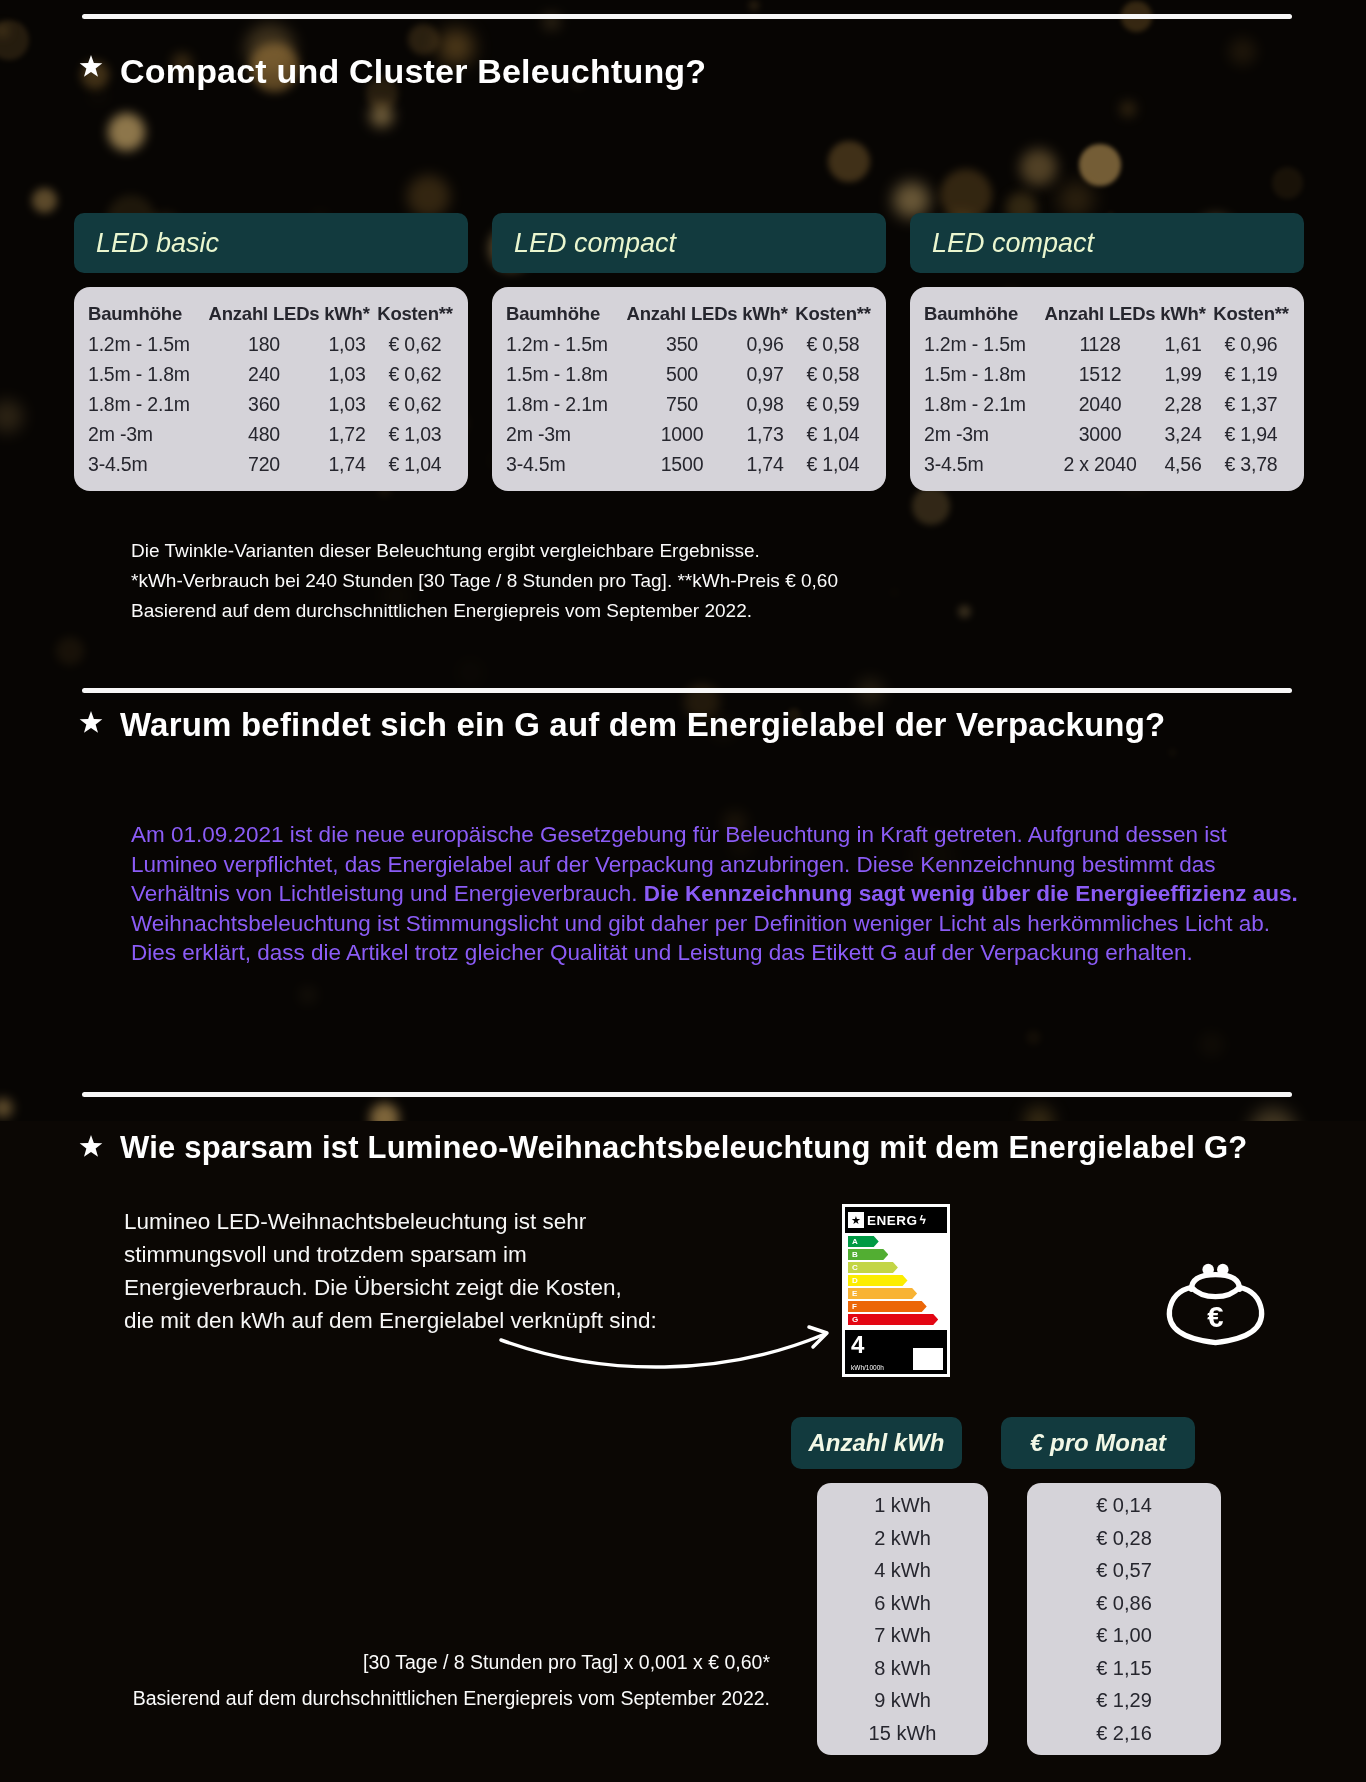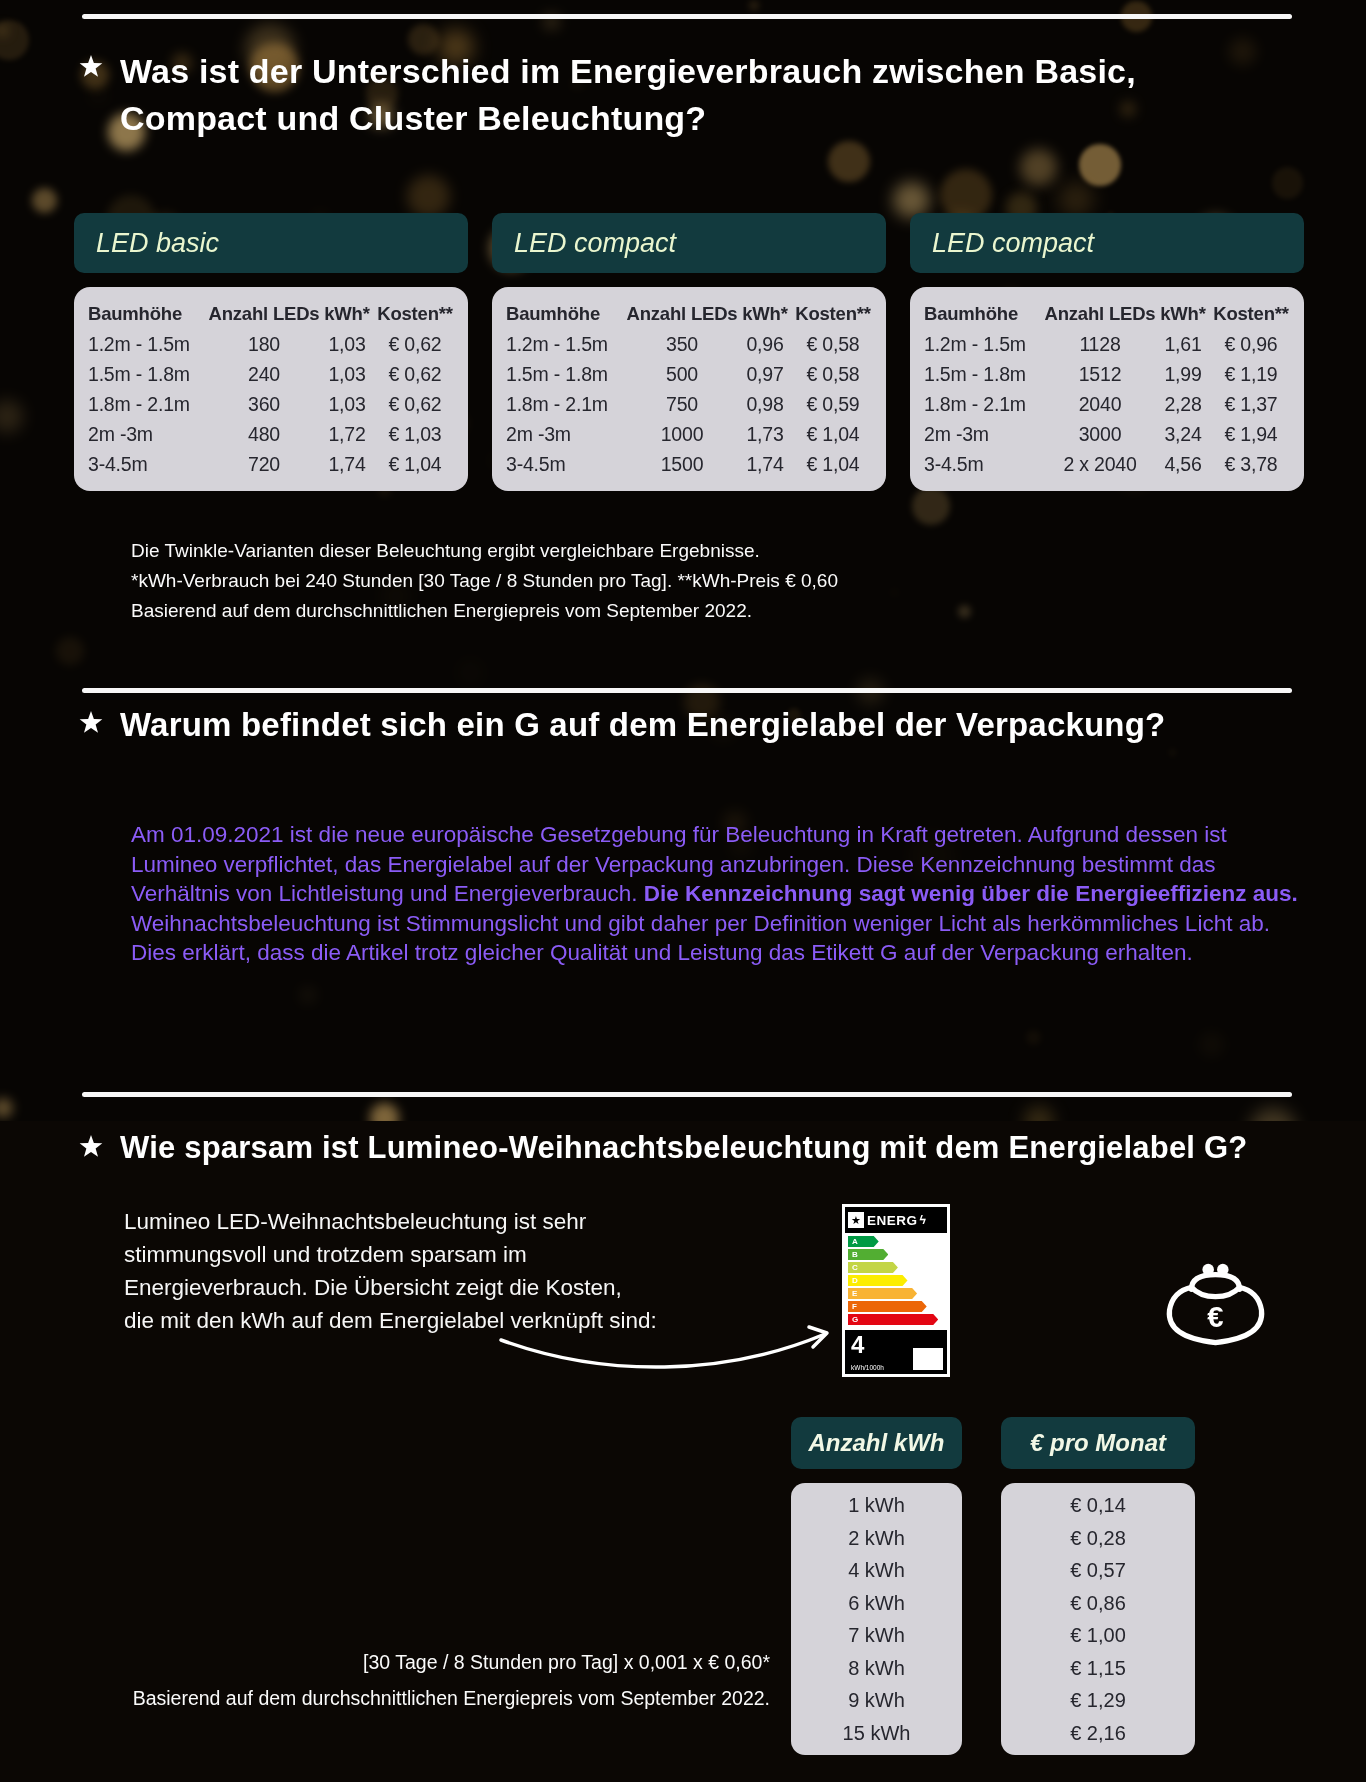--- a/index.html
+++ b/index.html
@@ -51,21 +51,21 @@
   .purse{position:absolute;left:1158px;top:1258px;}
   .arrow{position:absolute;left:495px;top:1318px;}
 
   .mini-h{position:absolute;top:1417px;height:52px;background:#123a3e;border-radius:10px;
           display:flex;align-items:center;justify-content:center;font-style:italic;
           font-size:24px;font-weight:600;color:#f2f8e6;box-sizing:border-box;}
   .kwh-h{left:791px;width:171px;}
   .cost-h{left:1001px;width:194px;}
   .mini-list{position:absolute;top:1483px;background:#d5d3d9;border-radius:14px;
              display:flex;flex-direction:column;justify-content:center;align-items:center;
-             font-size:20px;line-height:32.5px;color:#26262e;box-sizing:border-box;}
+             font-size:20px;line-height:32.5px;color:#26262e;box-sizing:border-box;margin-left:26px;}
   .kwh-list{left:791px;width:171px;height:272px;}
   .cost-list{left:1001px;width:194px;height:272px;}
 
   .fn3{position:absolute;right:596px;top:1645px;width:720px;text-align:right;
        font-size:19.5px;line-height:35.5px;color:#fbfbfb;}
 </style>
 </head>
 <body>
 
 <div class="page">
@@ -195,21 +195,20 @@
   <div class="content">
     <div class="s3-bg"></div>
 
     <div class="divider" style="top:14px"></div>
 
     <div class="head-row" style="top:48px">
       <svg class="star" width="26" height="26" viewBox="0 0 24 24">
         <polygon fill="#fff" points="12,1 14.64,8.36 22.46,8.6 16.28,13.39 18.47,20.9 12,16.5 5.53,20.9 7.72,13.39 1.54,8.6 9.36,8.36"></polygon>
       </svg>
       <div class="h1">
-          <div>Was ist der Unterschied im Energieverbrauch zwischen Basic,</div>
           <div>Compact und Cluster Beleuchtung?</div>
         </div>
     </div>
 
     <div class="tables">
       <div class="tbl">
         <div class="tbl-title t-title">LED basic</div>
         <div class="tbl-body">
             <div class="t-grid">
               <div class="th c0">Baumhöhe</div>

